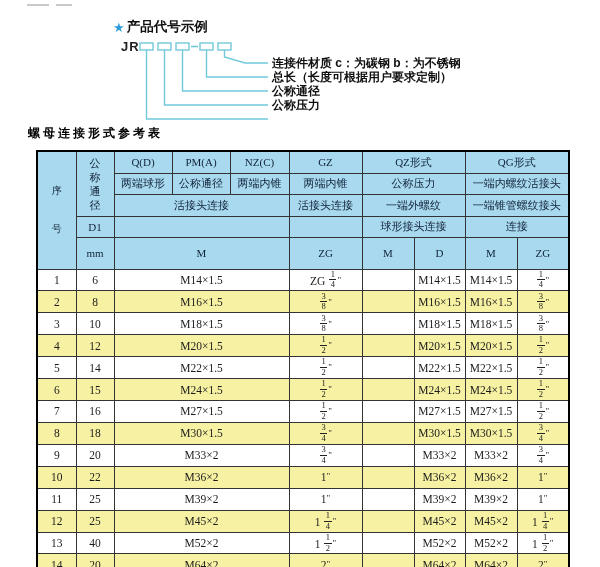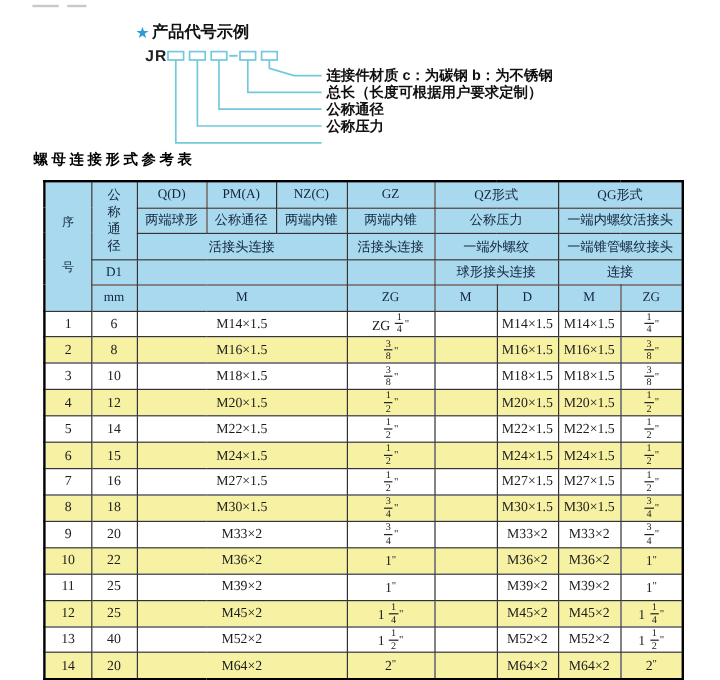--- a/index.html
+++ b/index.html
@@ -47,21 +47,21 @@
     position:absolute;left:36px;top:150px;border-collapse:collapse;table-layout:fixed;
     border:2px solid #000;
   }
   .ref th,.ref td{
     border:1px solid var(--border);text-align:center;vertical-align:middle;
     padding:0 1px;font-weight:normal;overflow:hidden;
   }
   .ref thead th{background:var(--header-bg);font-size:11px;color:#10233a;}
   .ref thead tr.r1{height:22px;} .ref thead tr.r2{height:21px;}
   .ref thead tr.r3{height:22px;} .ref thead tr.r4{height:21px;}
-  .ref thead tr.r5{height:22px;padding-left:31px;}
+  .ref thead tr.r5{height:32px;padding-left:31px;}
   .ref tbody tr{height:21.93px;background:#fff;}
   .ref tbody tr:nth-child(even){background:var(--row-alt);}
   .ref tbody td{font-size:11.5px;color:#1c1c1c;}
   .vtext{display:inline-block;width:14px;word-break:break-all;line-height:38px;font-size:10px;}
   .vtext4{display:inline-block;width:13px;word-break:break-all;line-height:14px;font-size:11px;}
   .frac{display:inline-block;vertical-align:-3px;text-align:center;font-size:8.5px;line-height:1.15;margin:0 1px;}
   .frac .fn{display:block;border-bottom:1px solid #222;padding:0 1.5px;}
   .frac .fd{display:block;}
   .inch{font-size:9px;vertical-align:2px;}
 </style>

